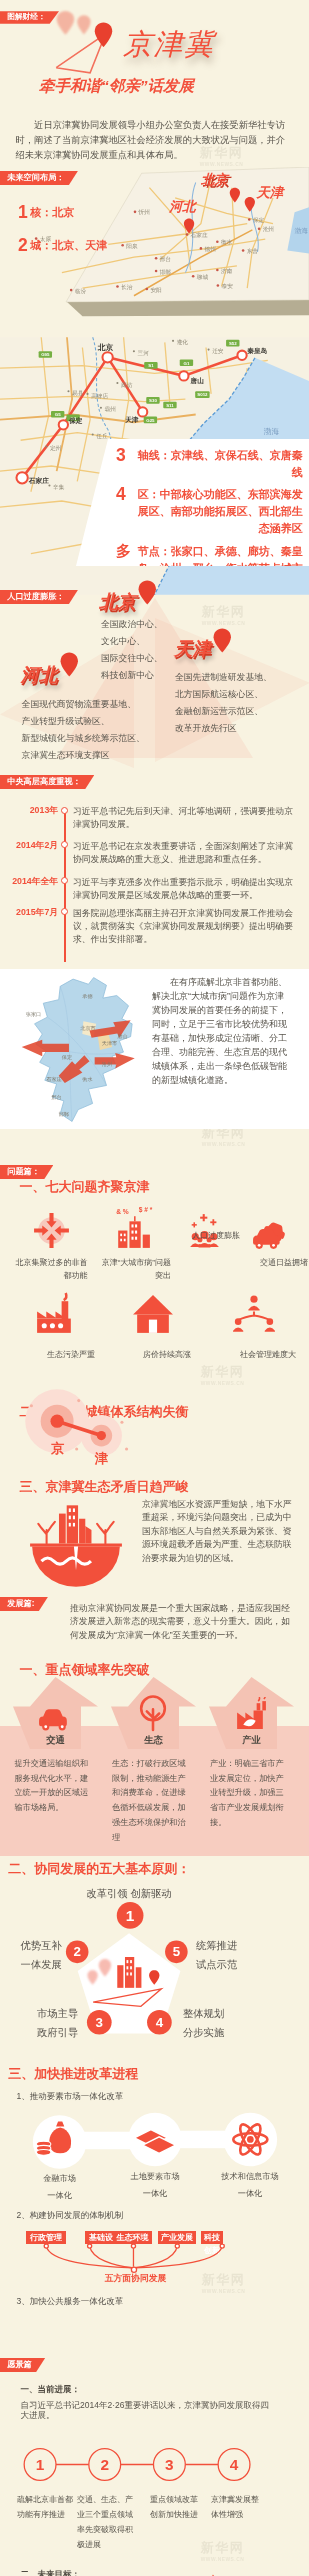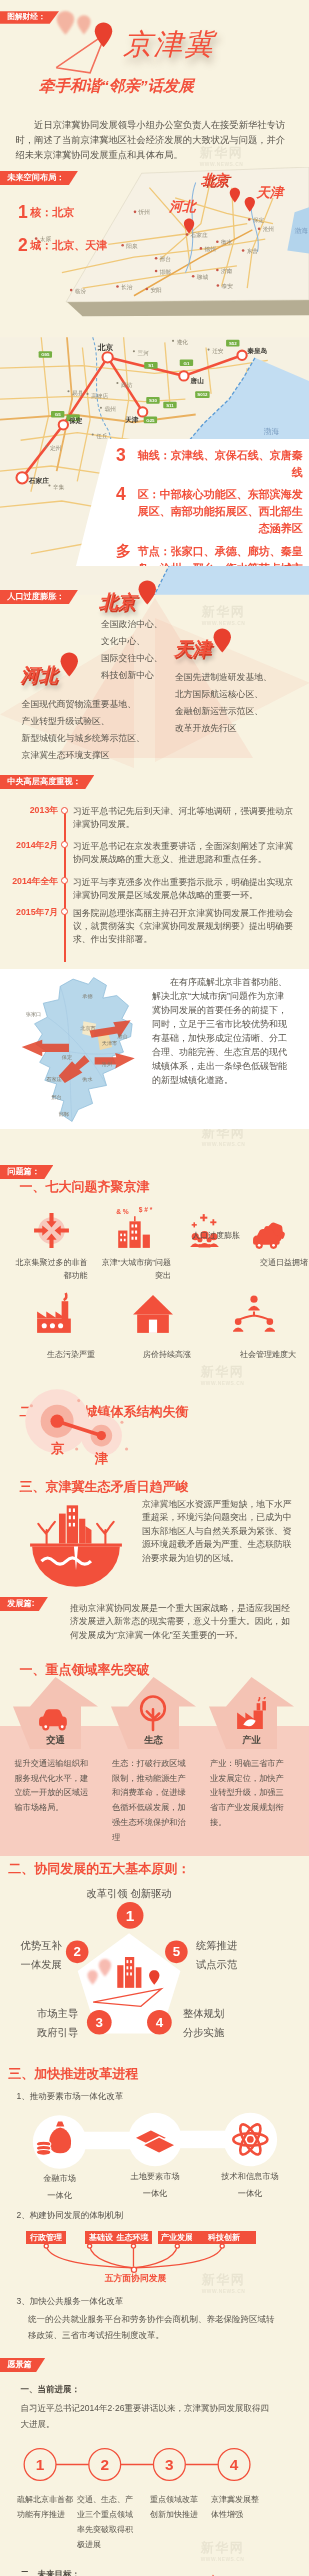--- a/index.html
+++ b/index.html
@@ -658,45 +658,44 @@
 一体化</div>
   <div class="txt pre center" style="left:115px;top:2168px;width:80px;font-size:8.2px;line-height:17px">土地要素市场
 一体化</div>
   <div class="txt pre center" style="left:210px;top:2168px;width:80px;font-size:8.2px;line-height:17px">技术和信息市场
 一体化</div>
   <div class="sub-dark" style="left:16.5px;top:2210px">2、构建协同发展的体制机制</div>
   <div class="rtag" style="left:26px;top:2231px;width:40px">行政管理</div>
   <div class="rtag" style="left:85px;top:2231px;width:40px">基础设施</div>
   <div class="rtag" style="left:113px;top:2231px;width:39px">生态环境</div>
   <div class="rtag" style="left:158px;top:2231px;width:38px">产业发展</div>
-  <div class="rtag" style="left:192px;top:2231px;width:64px">科技创新</div>
+  <div class="rtag" style="left:201px;top:2231px;width:22px">科技创新</div>
   <svg class="abs" style="left:20.6px;top:2244px" width="227" height="32" viewBox="0 0 440 62">
     <g fill="none" stroke="#f2503b" stroke-width="2.5">
       <path d="M49,4 C55,34 140,44 217,46"></path>
         <path d="M133,4 C138,30 180,42 215,46"></path>
       <path d="M218,4 V44"></path>
         <path d="M303,4 C298,30 256,42 221,46"></path>
         <path d="M390,4 C384,34 298,44 221,46"></path>
     </g>
     <g fill="#fff" stroke="#f2503b" stroke-width="2.5">
       <circle cx="49" cy="4" r="4"></circle>
         <circle cx="133" cy="4" r="4"></circle>
         <circle cx="218" cy="4" r="4"></circle>
       <circle cx="303" cy="4" r="4"></circle>
         <circle cx="390" cy="4" r="4"></circle>
         <circle cx="219" cy="50" r="5"></circle>
     </g>
   </svg>
   <div class="h-red center" style="left:88px;top:2273px;width:95px;font-size:8.8px">五方面协同发展</div>
   <div class="sub-dark" style="left:16.5px;top:2296px">3、加快公共服务一体化改革</div>
-  <div class="txt" style="left:28px;top:2312px;width:250px;font-size:8.5px;line-height:15.5px">统一的公共就业服务平台和劳务协作会商机制、养老保险跨区域转移政策、三省市考试招生制度改革。</div>
 
   <div class="ribbon" style="top:2358px">愿景篇</div>
   <div class="h-dark" style="left:20.6px;top:2384px">一、当前进展：</div>
-  <div class="txt" style="left:20.6px;top:2400px;width:255px;font-size:8.5px;line-height:16px">自习近平总书记2014年2·26重要讲话以来，京津冀协同发展取得四大进展。</div>
+  <div class="txt" style="left:20.6px;top:2400px;width:255px;font-size:8.5px;line-height:10px">自习近平总书记2014年2·26重要讲话以来，京津冀协同发展取得四大进展。</div>
   <svg class="abs" style="left:15.5px;top:2445px" width="237" height="39" viewBox="0 0 460 76">
     <g stroke="#f2503b" stroke-width="2.5">
       <line x1="77" y1="38" x2="141" y2="38"></line>
         <line x1="203" y1="38" x2="267" y2="38"></line>
         <line x1="329" y1="38" x2="393" y2="38"></line>
     </g>
     <g fill="#f8f3e1" stroke="#f2503b" stroke-width="2.5">
       <circle cx="46" cy="38" r="31"></circle>
         <circle cx="172" cy="38" r="31"></circle>
         <circle cx="298" cy="38" r="31"></circle>

